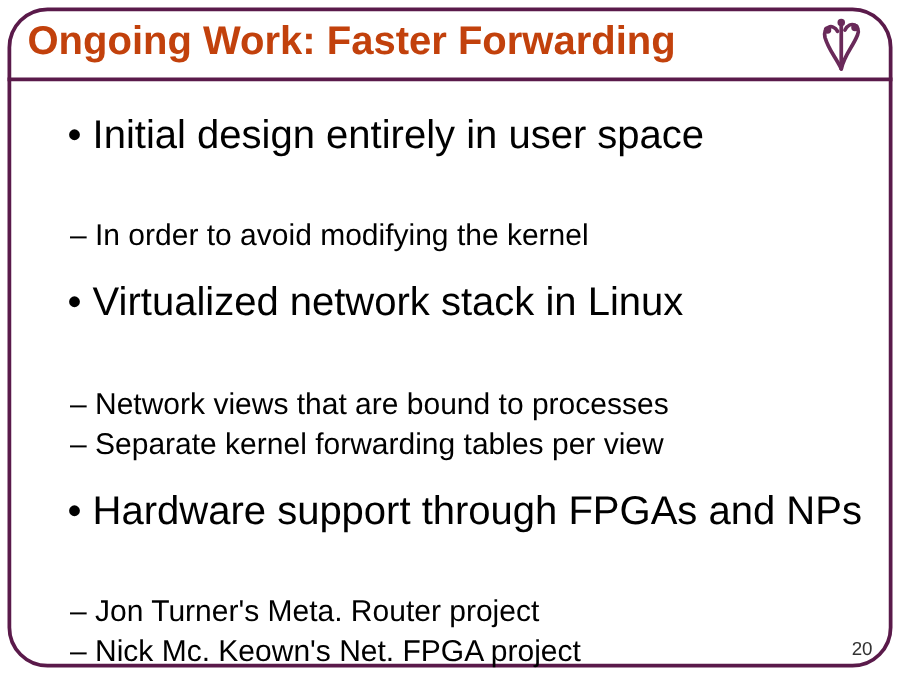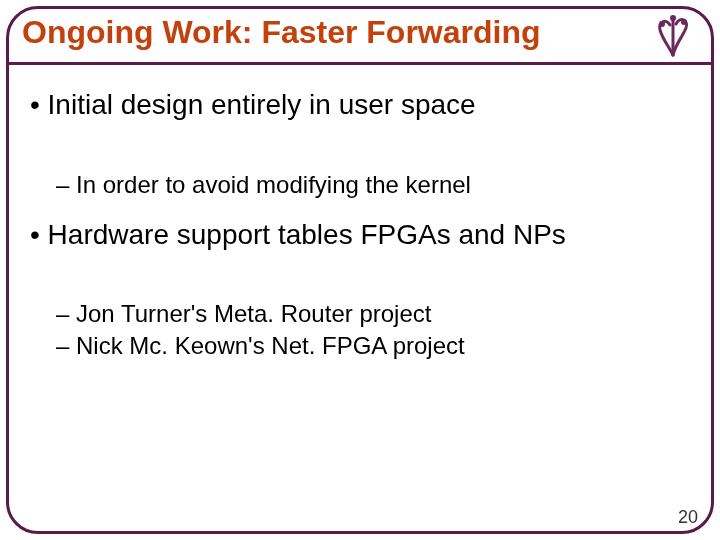--- a/index.html
+++ b/index.html
@@ -44,38 +44,39 @@
     height: 50px;
   }
   .content {
     position: absolute;
     top: 80px;
     left: 30px;
     right: 20px;
     color: #000;
   }
   .bullet-main {
-    font-size: 28px;
+    font-size: 32px;
     margin-top: 8px;
     margin-bottom: 4px;
     line-height: 1.2;
+    margin-left: 24px;
   }
   .bullet-sub {
     font-size: 24px;
     margin-left: 26px;
     line-height: 1.25;
     margin-top: 48px;
   }
   .bullet-sub + .bullet-sub { margin-top: 2px; }
   .group { margin-bottom: 18px; }
   .page-num {
     position: absolute;
     bottom: 12px;
     right: 22px;
-    font-size: 18px;
+    font-size: 15px;
     color: #333;
   }
 </style>
 </head>
 <body>
 
 <div class="slide-frame"></div>
 <div class="title-line"></div>
 
 <div class="title">Ongoing Work: Faster Forwarding</div>
@@ -92,19 +93,24 @@
     </g>
   </svg>
 </div>
 
 <div class="content">
   <div class="group">
     <div class="bullet-main">• Initial design entirely in user space</div>
     <div class="bullet-sub">– In order to avoid modifying the kernel</div>
   </div>
   <div class="group">
-    <div class="bullet-main">• Hardware support tables FPGAs and NPs</div>
+    <div class="bullet-main">• Virtualized network stack in Linux</div>
+    <div class="bullet-sub">– Network views that are bound to processes</div>
+    <div class="bullet-sub">– Separate kernel forwarding tables per view</div>
+  </div>
+  <div class="group">
+    <div class="bullet-main">• Hardware support through FPGAs and NPs</div>
     <div class="bullet-sub">– Jon Turner's Meta. Router project</div>
     <div class="bullet-sub">– Nick Mc. Keown's Net. FPGA project</div>
   </div>
 </div>
 
 <div class="page-num">20</div>
 
 </body></html>

